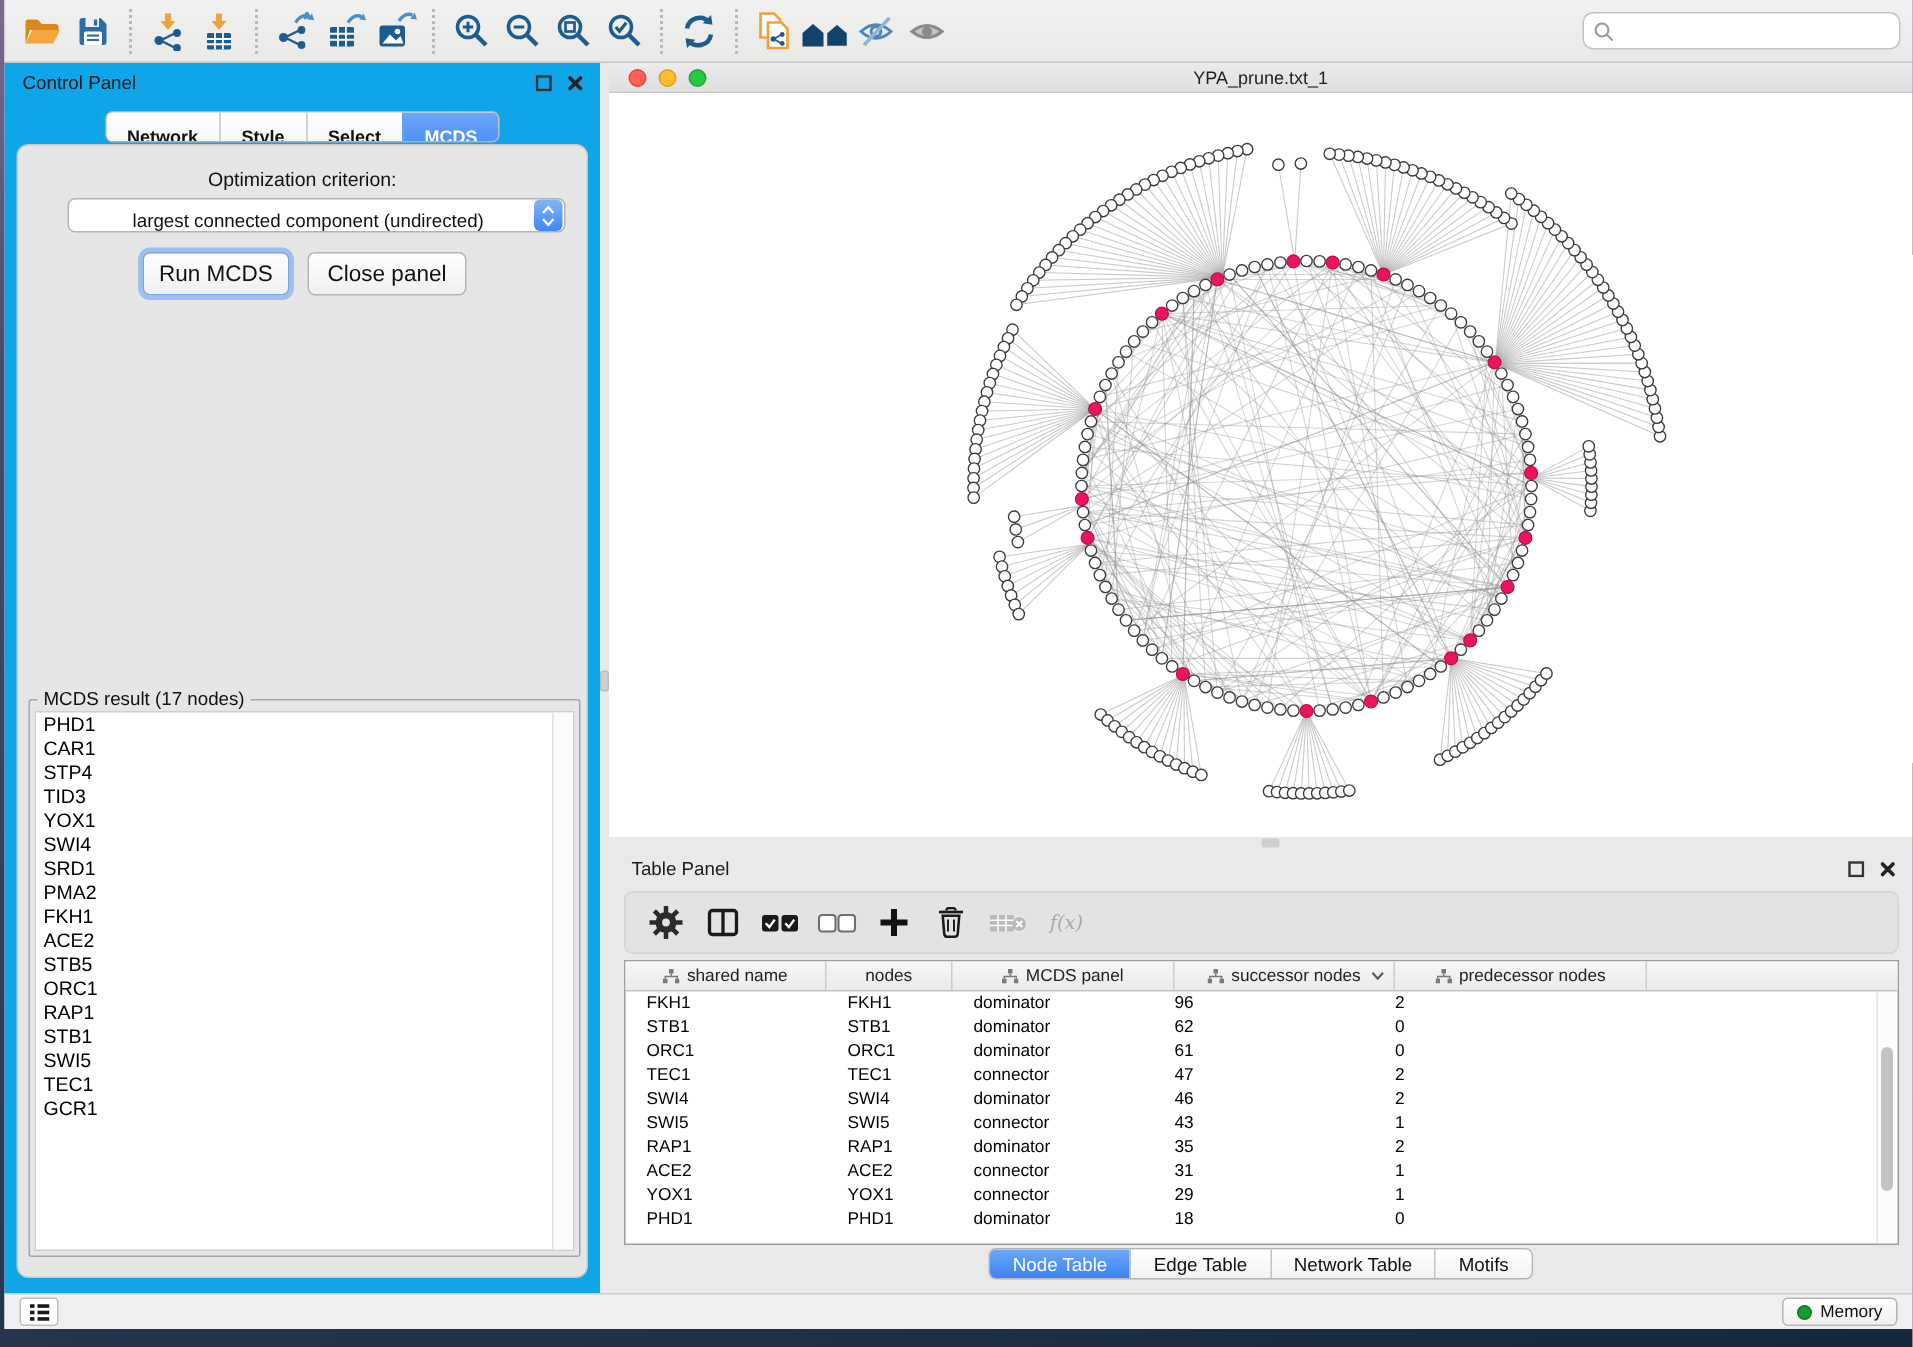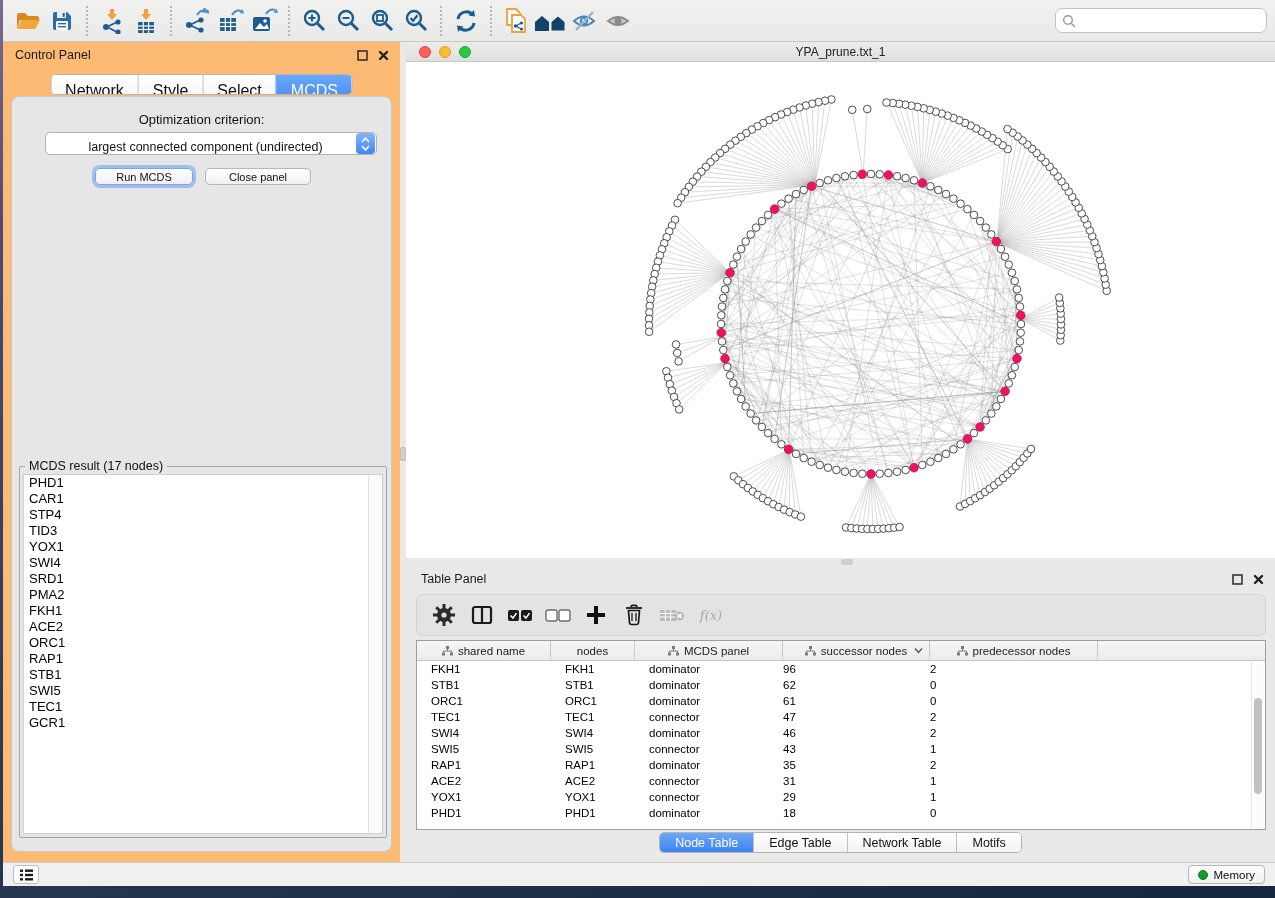--- a/index.html
+++ b/index.html
@@ -14,42 +14,42 @@
     background:linear-gradient(#f1f1f0,#e9e9e8); border-bottom:1px solid #c6c6c6;
     display:flex; align-items:center; padding:0 8px; }
   .tbi { width:34px; height:32px; display:flex; align-items:center; justify-content:center; border-radius:4px; }
   .tb-sep { height:30px; border-left:2px dotted #b8b8b8; margin:0 7px; }
   .search-wrap { margin-left:auto; position:relative; }
   .search-input { width:212px; height:25px; border:1px solid #c3c3c3; border-radius:7px;
     background:#fff; padding-left:24px; font-size:12px; color:#333; outline:none; }
   .search-glass { position:absolute; left:7px; top:6px; }
 
   
-  .control-panel { position:absolute; left:0; top:42px; width:397px; bottom:24px; background:#fdba74; }
+  .control-panel { position:absolute; left:0; top:42px; width:397px; bottom:24px; background:#0ea5e9; }
   .panel-titlebar { position:absolute; left:0; top:0; right:0; height:26px; display:flex; align-items:center; }
   .panel-title { font-size:12.5px; color:#1a1a1a; padding-left:12px; }
   .panel-btns { margin-left:auto; display:flex; gap:8px; padding-right:10px; }
   .float-btn, .close-btn { width:13px; height:13px; display:flex; align-items:center; justify-content:center; }
 
   .seg-tabs { position:absolute; top:32px; left:50%; transform:translateX(-50%); display:flex; height:21px;
     border:1px solid #b4b4b4; border-radius:5px; background:#fff; overflow:hidden; }
-  .seg { padding:16px 14px; font-size:16px; color:#111; display:flex; align-items:center; border-left:1px solid #c2c2c2; background:linear-gradient(#ffffff,#f3f3f3); }
+  .seg { padding:16px 14px; font-size:12px; color:#111; display:flex; align-items:center; border-left:1px solid #c2c2c2; background:linear-gradient(#ffffff,#f3f3f3);font-weight:bold; }
   .seg:first-child { border-left:none; }
   .seg.active { background:linear-gradient(#6ba8f8,#3d83f4); color:#fff; border-left-color:#3d83f4; }
 
   .cp-box { position:absolute; left:8px; right:8px; top:54px; bottom:10px;
     background:#e6e6e6; border:1px solid #c9c9c9; border-radius:8px; }
   .opt-label { position:absolute; top:70px; left:0; right:0; text-align:center; font-size:13px; color:#111; }
   .dropdown { position:absolute; top:90px; left:42px; width:332px; height:23px; background:#fff;
     border:1px solid #b3b3b3; border-radius:5px; display:flex; align-items:flex-end; }
   .dropdown-value { flex:1; font-size:12.5px; color:#111; padding-left:9px; text-align:center; }
   .dropdown-stepper { width:19px; height:21px; margin-right:1px; border-radius:4px;
     background:linear-gradient(#82b6fa,#3f87f5); display:flex; flex-direction:column; align-items:center; justify-content:center; gap:2px; }
-  .mac-btn { position:absolute; height:17px; background:linear-gradient(#ffffff,#f0f0f0);
-    border:1px solid #b6b6b6; border-radius:5px; font-size:11px; color:#111;
+  .mac-btn { position:absolute; height:29px; background:linear-gradient(#ffffff,#f0f0f0);
+    border:1px solid #b6b6b6; border-radius:5px; font-size:15px; color:#111;
     display:flex; align-items:center; justify-content:center; font-family:"Liberation Sans",sans-serif; }
   .btn-run { top:126px; left:92px; width:98px; box-shadow:0 0 0 3px rgba(110,165,245,.6); border-color:#7aa5e8; }
   .btn-closepanel { top:126px; left:202px; width:106px; }
 
   .fieldset { position:absolute; left:16px; width:368px; top:424px; height:372px;
     border:1px solid #a6a6a6; border-radius:2px; }
   .fieldset-legend { position:absolute; top:-8px; left:5px; background:#e6e6e6; padding:0 4px; font-size:12.5px; color:#111; }
   .mcds-list { position:absolute; left:3px; right:3px; top:7px; bottom:3px; background:#fff; border:1px solid #cfcfcf; overflow:hidden; }
   .mcds-scroll { position:absolute; right:0; top:0; bottom:0; width:14px; background:#fbfbfb; border-left:1px solid #e2e2e2; }
   .mcds-item { font-size:13px; color:#000; line-height:16px; padding-left:5px; }
@@ -326,20 +326,21 @@
             <div class="mcds-item">PHD1</div>
             <div class="mcds-item">CAR1</div>
             <div class="mcds-item">STP4</div>
             <div class="mcds-item">TID3</div>
             <div class="mcds-item">YOX1</div>
             <div class="mcds-item">SWI4</div>
             <div class="mcds-item">SRD1</div>
             <div class="mcds-item">PMA2</div>
             <div class="mcds-item">FKH1</div>
             <div class="mcds-item">ACE2</div>
+            <div class="mcds-item">STB5</div>
             <div class="mcds-item">ORC1</div>
             <div class="mcds-item">RAP1</div>
             <div class="mcds-item">STB1</div>
             <div class="mcds-item">SWI5</div>
             <div class="mcds-item">TEC1</div>
             <div class="mcds-item">GCR1</div>
           </div>
         <div class="mcds-scroll"></div>
       </div>
     </div>

